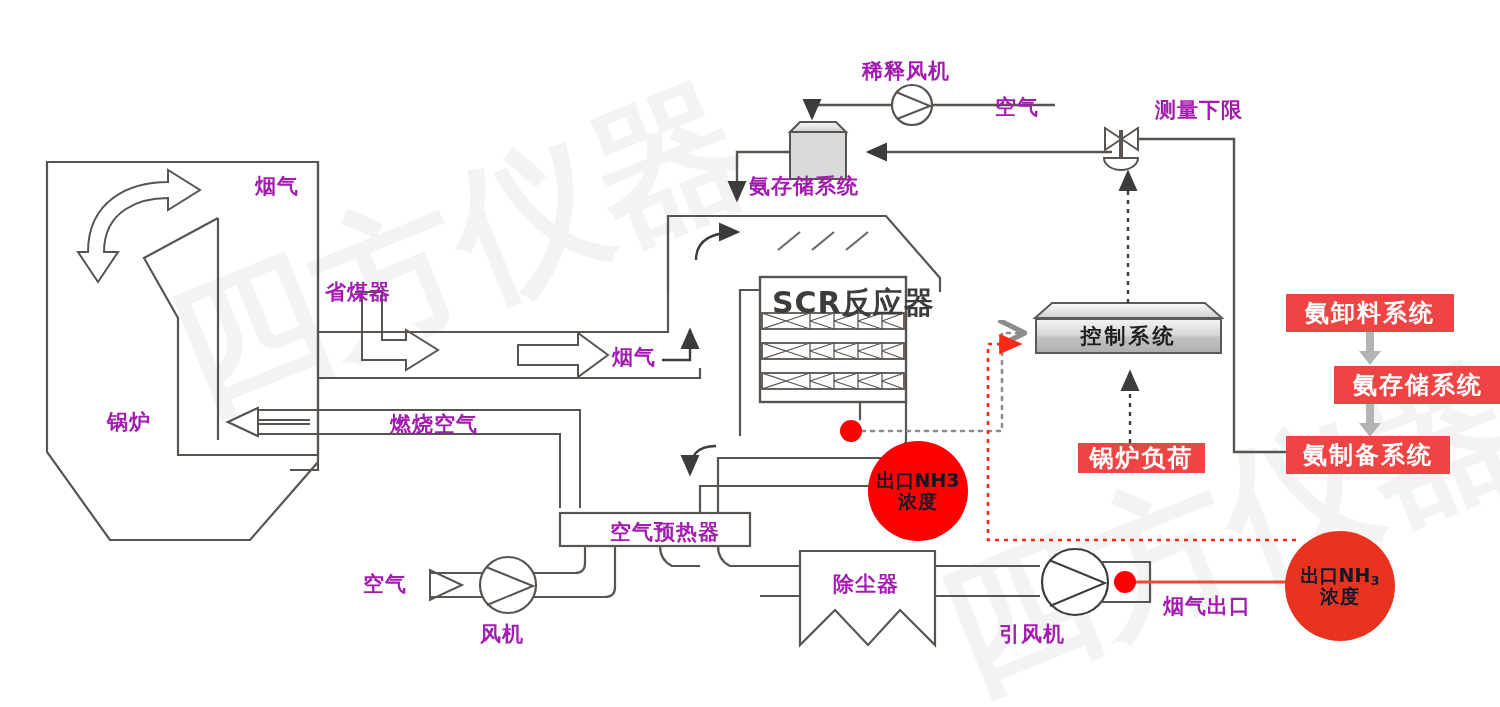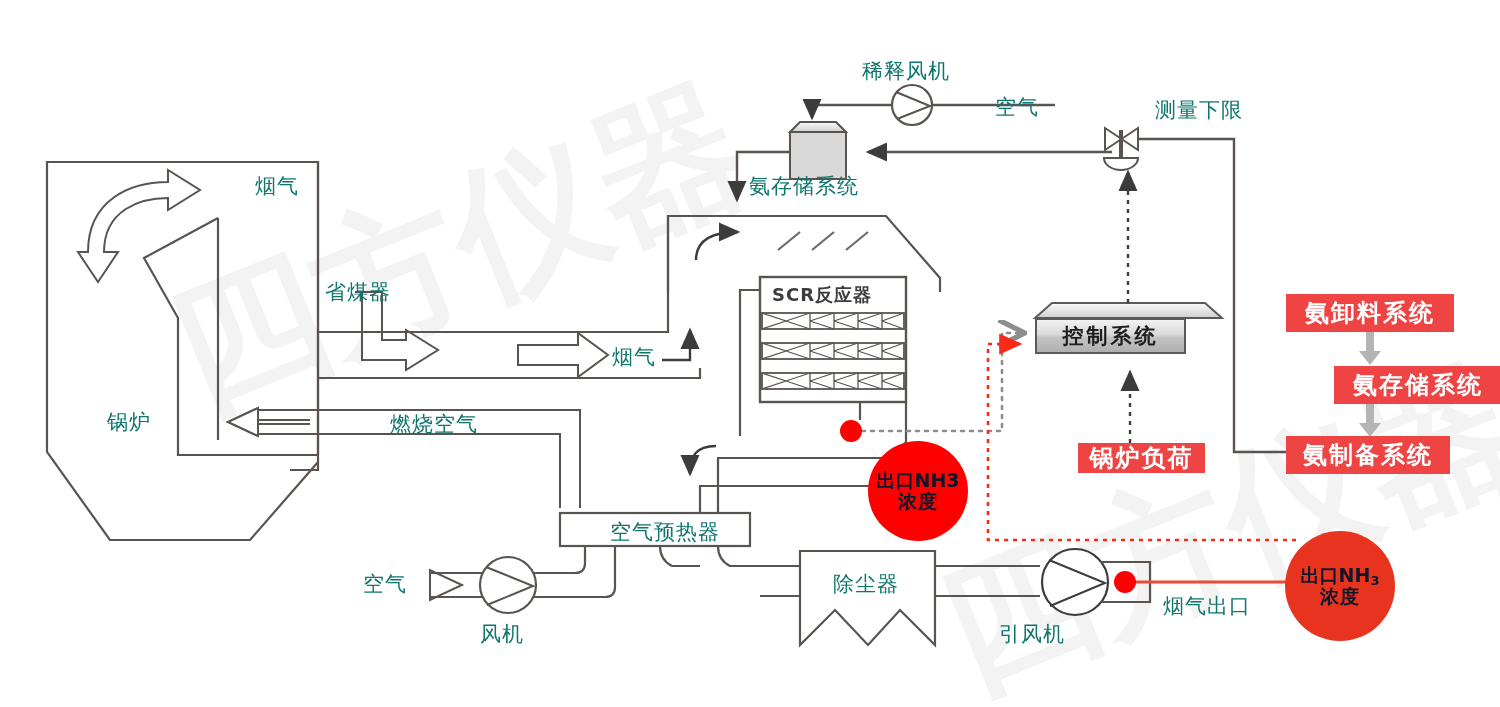--- a/index.html
+++ b/index.html
@@ -6,22 +6,22 @@
   html,body{margin:0;padding:0;background:#ffffff;}
   body{
     font-family:"DejaVu Sans","Liberation Sans",sans-serif;
     width:1500px;height:707px;overflow:hidden;position:relative;
   }
   #stage{position:relative;width:1500px;height:707px;background:#fff;}
   svg#diagram{position:absolute;left:0;top:0;width:1500px;height:707px;}
   .lbl{
     position:absolute;
     font-family:"DejaVu Sans","Liberation Sans",sans-serif;
-    font-weight:normal;
-    color:#0f766e;
+    font-weight:bold;
+    color:#a21caf;
     white-space:nowrap;
     letter-spacing:1px;
     user-select:none;
   }
   .lbl.big{font-size:21px;}
   .grayboxlbl{
     position:absolute;
     display:flex;align-items:center;justify-content:center;
     background:#ef4444;color:#ffffff;font-weight:bold;font-size:24px;
     letter-spacing:2px;
@@ -48,21 +48,21 @@
   .redcircle .l1{font-size:19px;letter-spacing:0px;}
   .redcircle .l2{font-size:19px;letter-spacing:1px;text-align:center;}
   .redcircle sub{font-size:13px;vertical-align:baseline;position:relative;top:3px;}
   .wm{
     position:absolute;
     font-family:"DejaVu Sans","Liberation Sans",sans-serif;
     font-weight:bold;color:#000;opacity:0.045;
     user-select:none;pointer-events:none;white-space:nowrap;
   }
   .scrlabel{
-    position:absolute;font-weight:bold;font-size:18px;color:#3c3c3c;
+    position:absolute;font-weight:bold;font-size:30px;color:#3c3c3c;
     letter-spacing:1px;white-space:nowrap;user-select:none;
     font-family:"DejaVu Sans","Liberation Sans",sans-serif;
   }
 </style>
 </head>
 <body>
 
 <div id="stage">
 
   <div class="wm" style="left:160px;top:150px;font-size:150px;transform:rotate(-22deg);">四方仪器</div>
@@ -283,21 +283,21 @@
   <div class="scrlabel" style="left:772px;top:283px;">SCR反应器</div>
 
   <div class="lbl big" style="left:749px;top:172px;">氨存储系统</div>
 
   <div class="lbl big" style="left:862px;top:57px;">稀释风机</div>
 
   <div class="lbl big" style="left:995px;top:93px;">空气</div>
 
   <div class="lbl big" style="left:1155px;top:96px;">测量下限</div>
 
-  <div class="ctrlbox" style="left:1035px;top:318px;width:151px;height:36px;text-align:right;">控制系统</div>
+  <div class="ctrlbox" style="left:1035px;top:318px;width:187px;height:36px;text-align:right;">控制系统</div>
 
   <div class="grayboxlbl" style="left:1078px;top:443px;width:127px;height:30px;">锅炉负荷</div>
 
   <div class="grayboxlbl" style="left:1286px;top:294px;width:168px;height:38px;">氨卸料系统</div>
 
   <div class="grayboxlbl" style="left:1286px;top:366px;width:168px;height:38px;margin-left:48px;">氨存储系统</div>
 
   <div class="grayboxlbl" style="left:1286px;top:436px;width:164px;height:38px;">氨制备系统</div>
 
   <div class="redcircle" style="left:868px;top:441px;width:100px;height:100px;background:#ff0000;">

